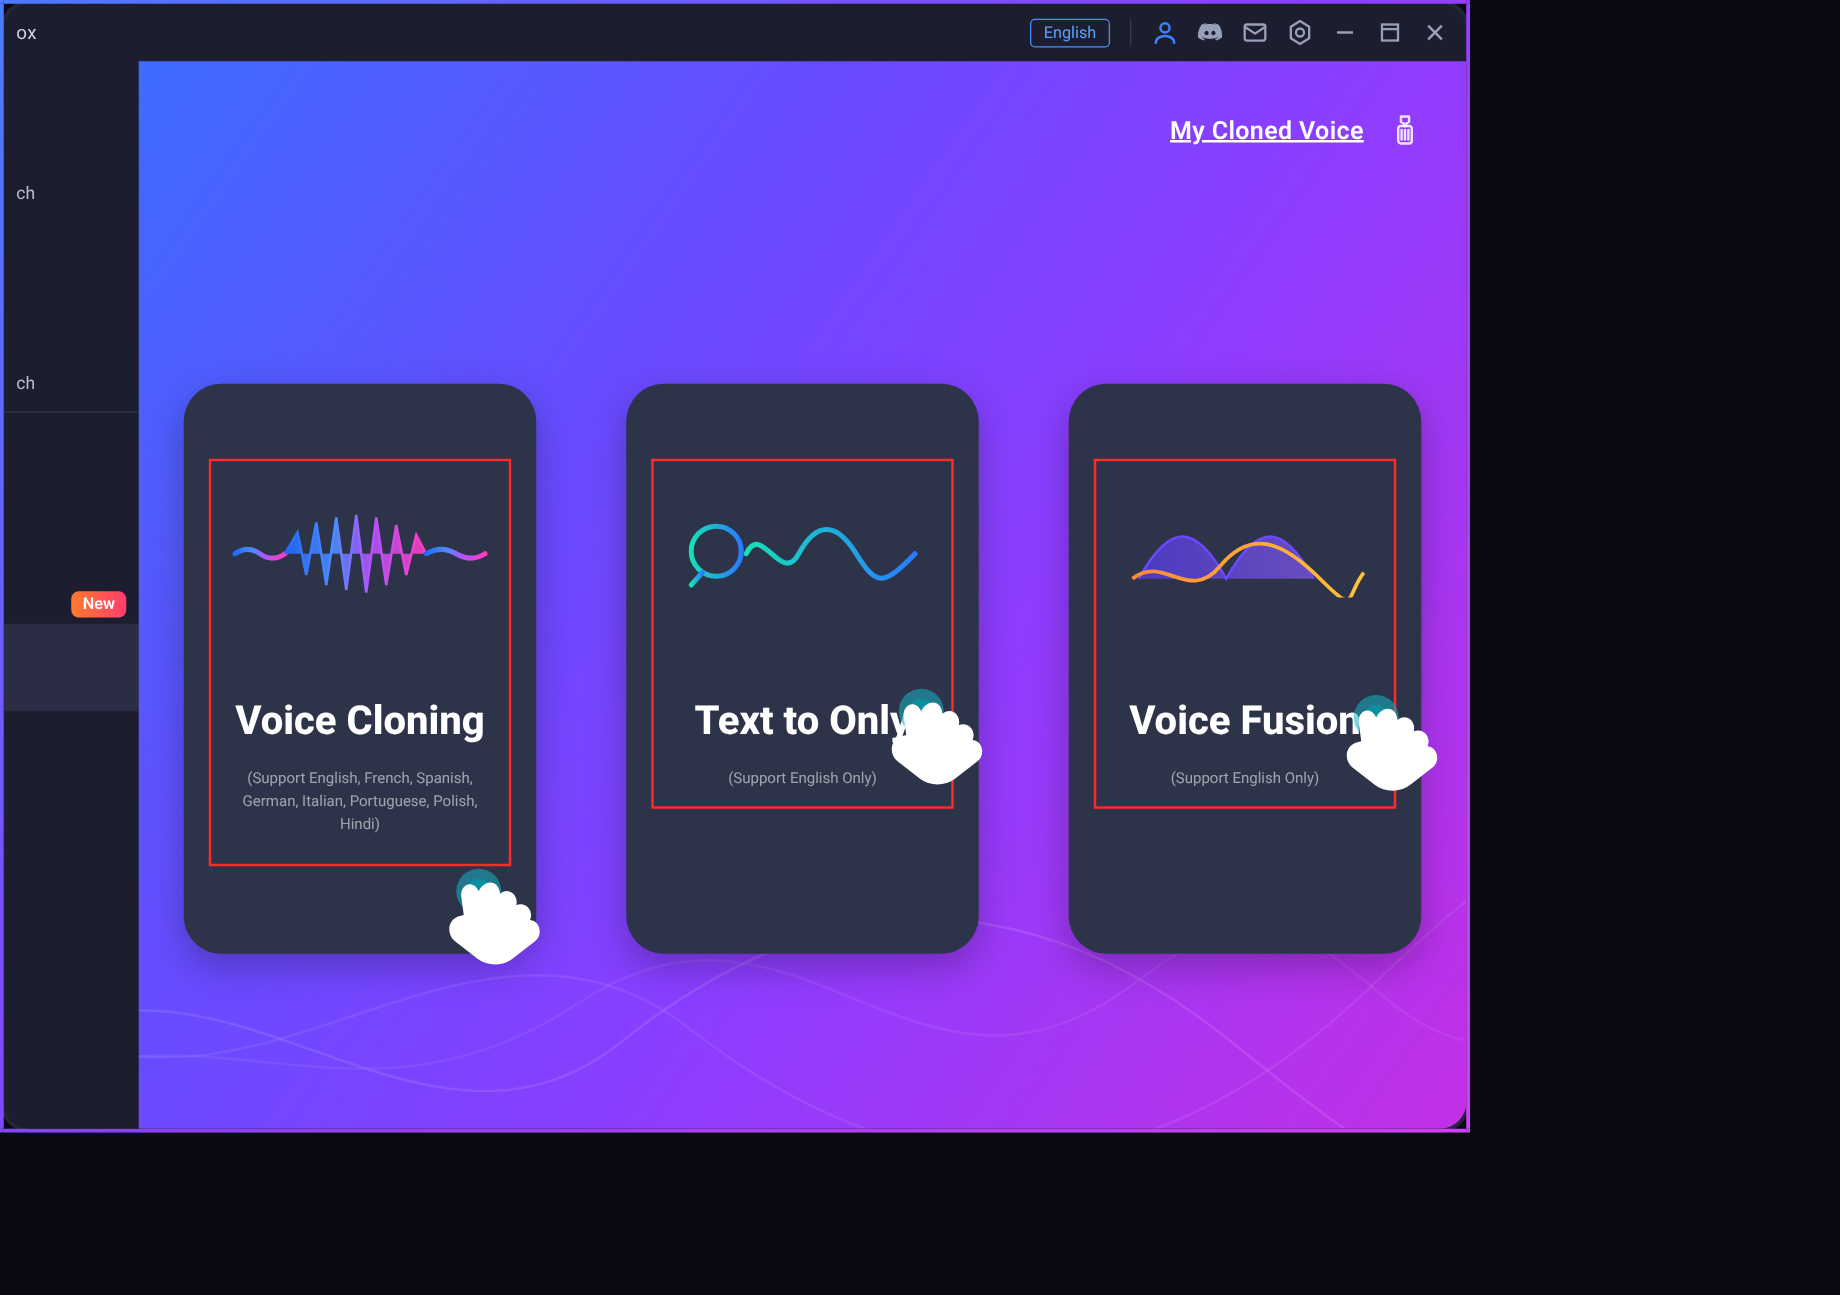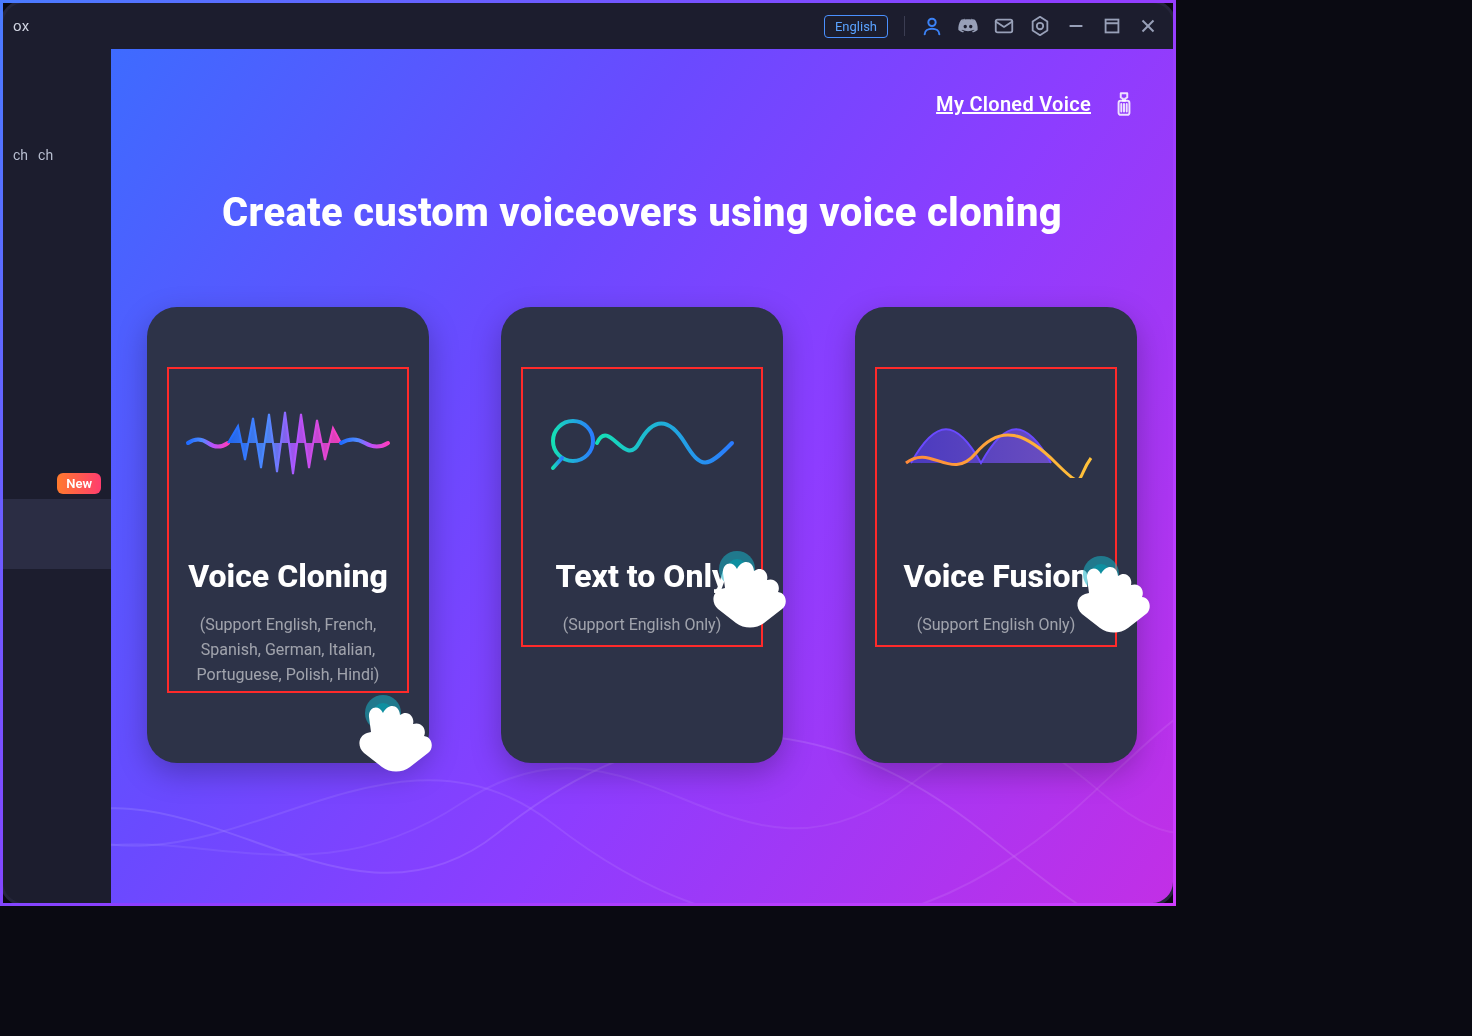--- a/index.html
+++ b/index.html
@@ -70,20 +70,21 @@
     display: flex;
     height: calc(100% - 46px);
   }
 
   .sidebar {
     width: 108px;
     background: #1c1d2e;
     height: 100%;
     position: relative;
     display: flex;
+    flex-direction: column;
     padding-top: 90px;
   }
   .sidebar .frag {
     color: #b8bed0;
     font-size: 14px;
     padding: 8px 0 8px 10px;
   }
   .sidebar .sep {
     height: 1px;
     background: #33354a;
@@ -205,21 +206,21 @@
     z-index: 2;
   }
   .card-title {
     font-size: 32px;
     font-weight: 800;
     color: #fff;
     margin-top: 44px;
     z-index: 2;
   }
   .card-sub {
-    font-size: 16px;
+    font-size: 12px;
     color: rgba(255,255,255,0.55);
     text-align: center;
     line-height: 1.55;
     margin-top: 18px;
     padding: 0 20px;
     z-index: 2;
   }
 
   .hand {
     position: absolute;
@@ -328,21 +329,20 @@
           <svg viewBox="0 0 24 24" fill="none" stroke="currentColor" stroke-width="1.8" stroke-linecap="round" stroke-linejoin="round">
             <path d="M9 2h6v4l-2 1v2h-2V7L9 6z"></path>
               <rect x="7" y="9" width="10" height="13" rx="2"></rect>
             <line x1="12" y1="12" x2="12" y2="19"></line>
               <line x1="9.5" y1="12" x2="9.5" y2="19"></line>
               <line x1="14.5" y1="12" x2="14.5" y2="19"></line>
           </svg>
         </div>
       </div>
 
-      <h1 class="page-title">Create custom voiceovers using voice cloning</h1>
 
       <div class="cards">
 
         <div class="card card-0">
           <div class="redbox"></div>
           <div class="card-graphic">
             <div class="wf">
               <svg viewBox="0 0 210 70">
                 <defs>
                   <linearGradient id="gwave" x1="0" x2="1">

